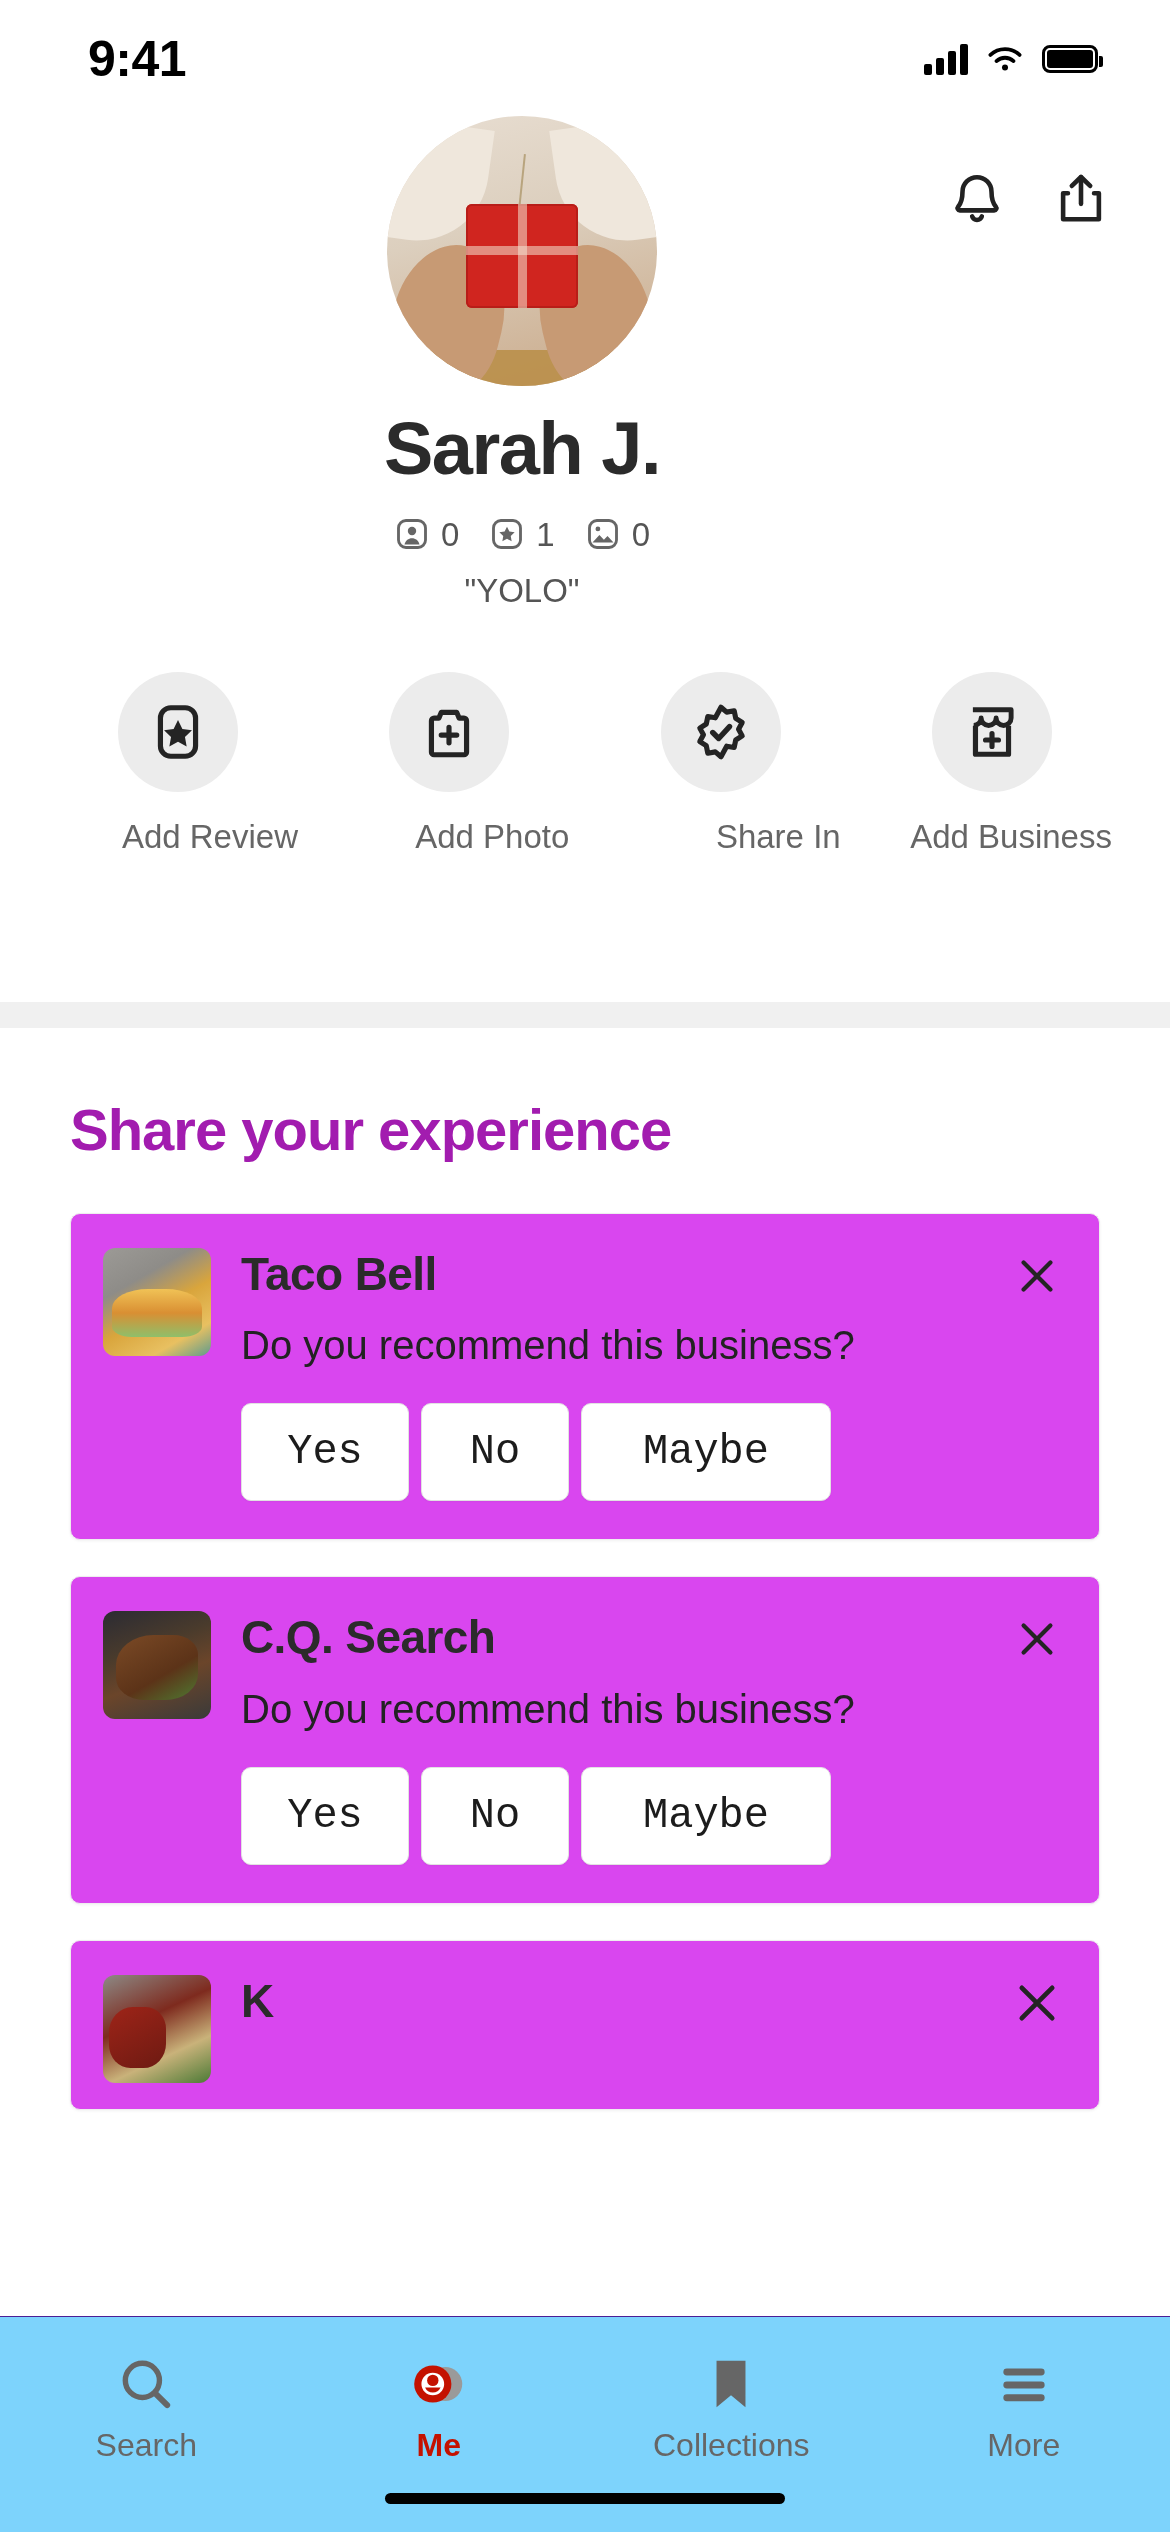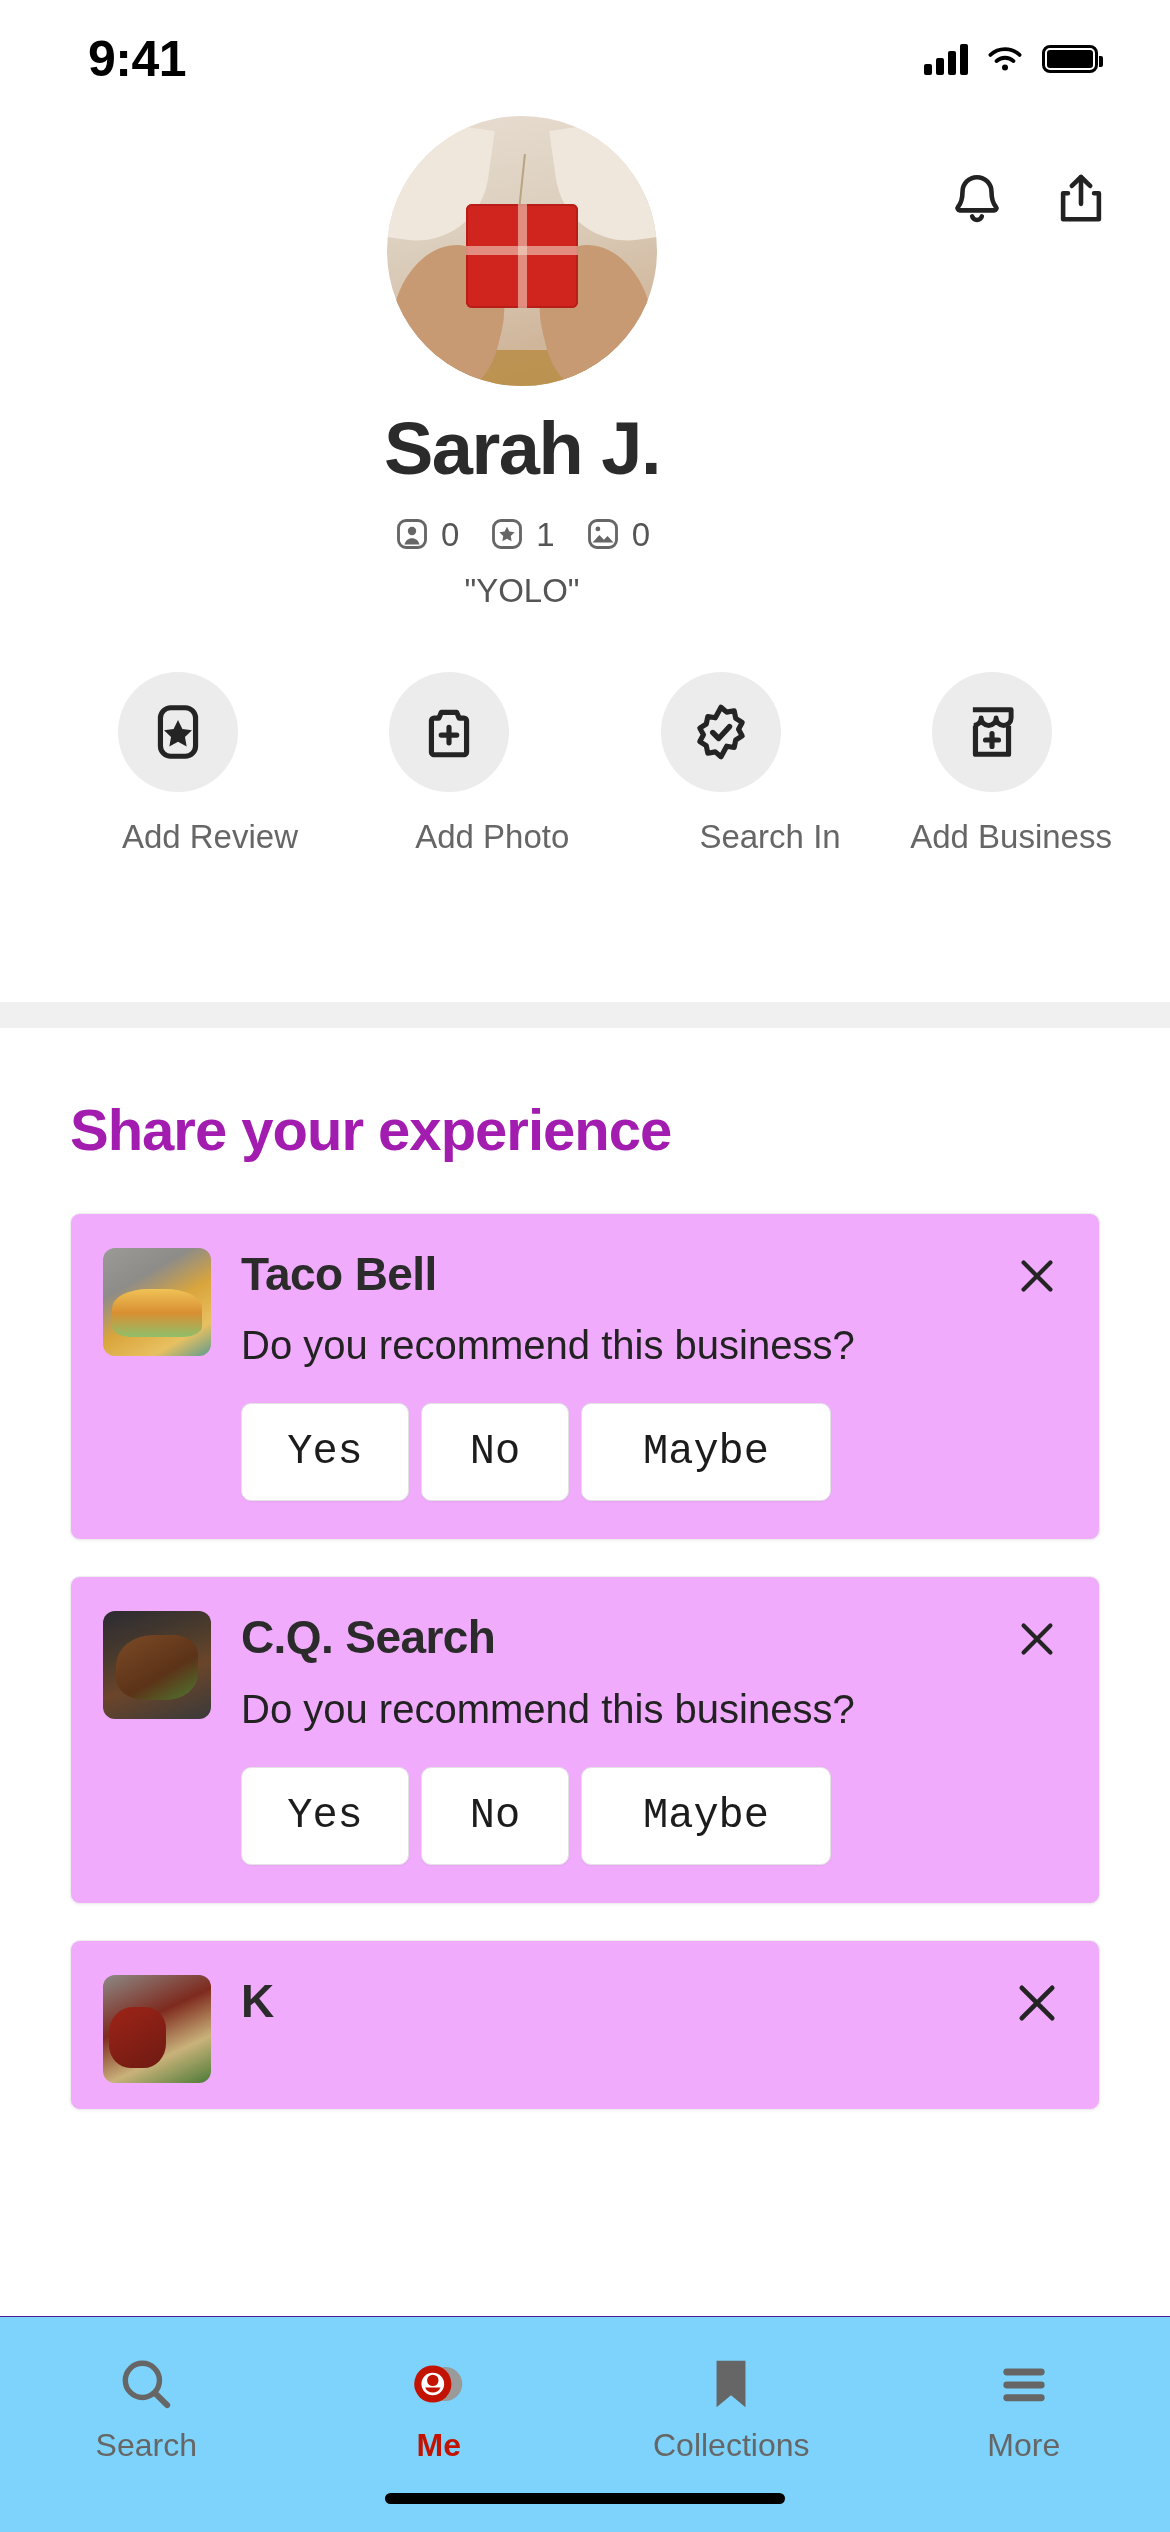--- a/index.html
+++ b/index.html
@@ -116,21 +116,21 @@
 
   
   .content { position:absolute; top:1028px; left:0; width:1170px; }
   .section-title {
     margin:68px 0 0 70px; font-size:58px; font-weight:800; color:#a21caf;
     letter-spacing:-1px;
   }
 
   .cards { margin-top:50px; padding:0 70px; }
   .card {
-    background:#f0abfc; border:1px solid #eeeeee; border-radius:10px;
+    background:#d946ef; border:1px solid #eeeeee; border-radius:10px;
     box-shadow:0 1px 3px rgba(0,0,0,.06);
     padding:34px 32px 38px 32px; margin-bottom:36px;
     position:relative; display:flex; gap:30px;
   }
   .thumb {
     width:108px; height:108px; border-radius:12px; flex:0 0 108px;
     overflow:hidden; position:relative; background:#b4915f;
   }
   .thumb.taco { background:linear-gradient(150deg,#9c9a96 0%,#8e8c88 30%,#d9a53c 55%,#e8c061 80%,#5d9b8e 100%); }
   .thumb.taco::after {
@@ -298,21 +298,21 @@
       <div class="alabel">Add Photo</div>
     </div>
 
     <div class="action">
       <div class="bubble">
         <svg viewBox="0 0 24 24" fill="none">
           <path d="M12 2.4l2.2 1.9 2.9-.5.6 2.9 2.5 1.6-1.4 2.6 1.4 2.6-2.5 1.6-.6 2.9-2.9-.5L12 21.6l-2.2-1.9-2.9.5-.6-2.9-2.5-1.6 1.4-2.6-1.4-2.6 2.5-1.6.6-2.9 2.9.5z" stroke="#242424" stroke-width="2" stroke-linejoin="round"></path>
           <path d="M8.8 12.2l2.3 2.3 4.2-4.6" stroke="#242424" stroke-width="2.1" stroke-linecap="round" stroke-linejoin="round"></path>
         </svg>
       </div>
-      <div class="alabel">Search In</div>
+      <div class="alabel">Share In</div>
     </div>
 
     <div class="action">
       <div class="bubble">
         <svg viewBox="0 0 24 24" fill="none">
           <path d="M4.6 3.4h14.8v3.2c0 1.6-1.3 2.9-2.9 2.9s-2.9-1.3-2.9-2.9c0 1.6-1.3 2.9-2.9 2.9S7.8 8.2 7.8 6.6c0 1.6-1.3 2.9-2.9 2.9" stroke="#242424" stroke-width="1.9" stroke-linejoin="round"></path>
           <path d="M5.6 9.6v11h12.8v-11" stroke="#242424" stroke-width="2" stroke-linejoin="round"></path>
           <path d="M12 12.6v5M9.5 15.1h5" stroke="#242424" stroke-width="2" stroke-linecap="round"></path>
         </svg>
       </div>

